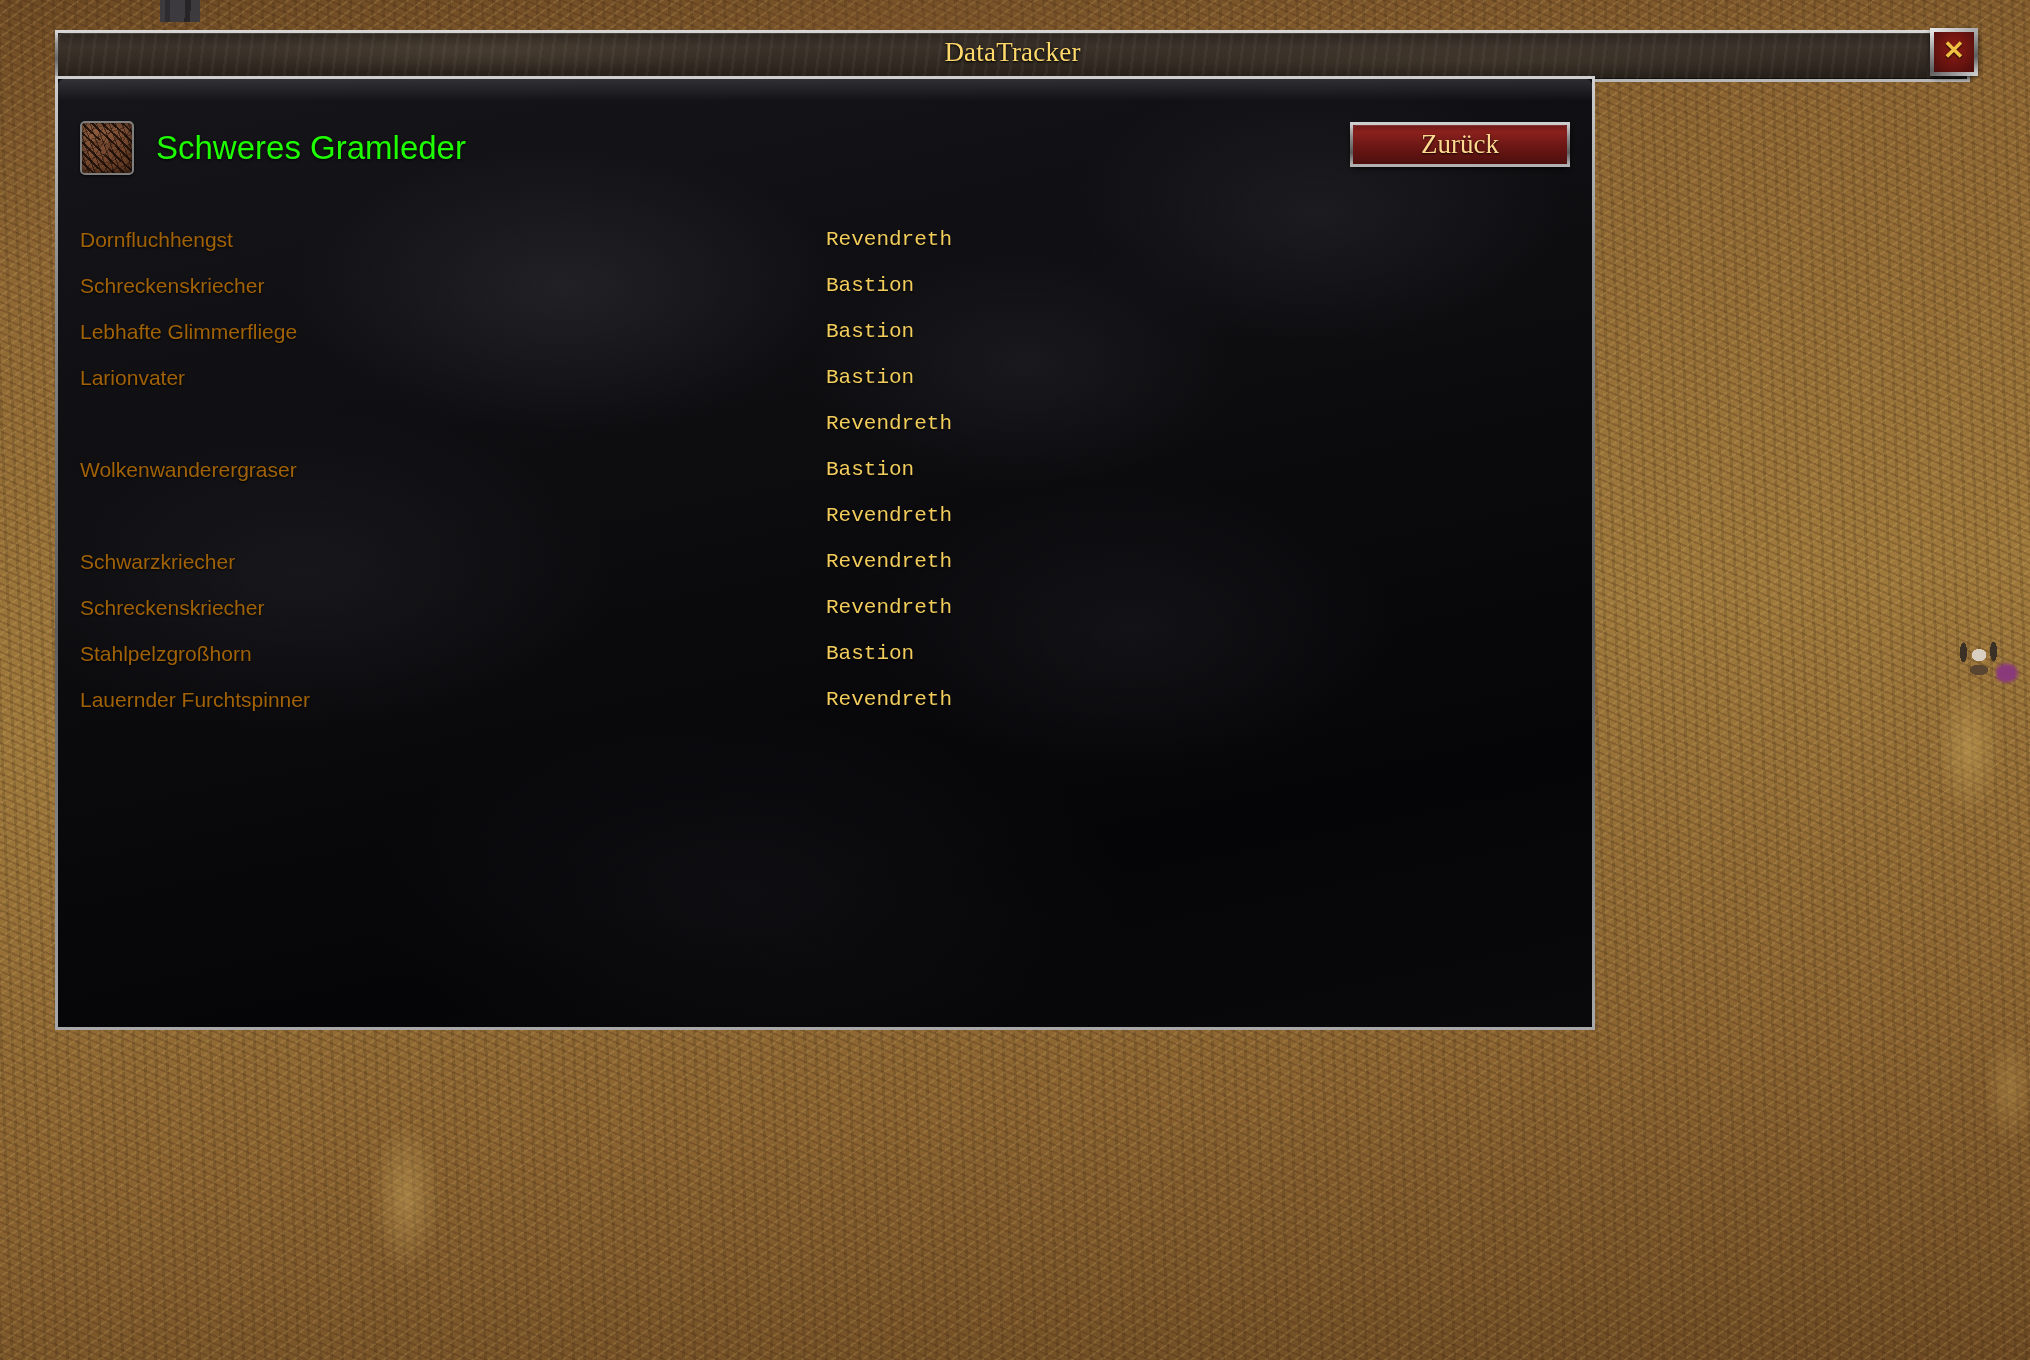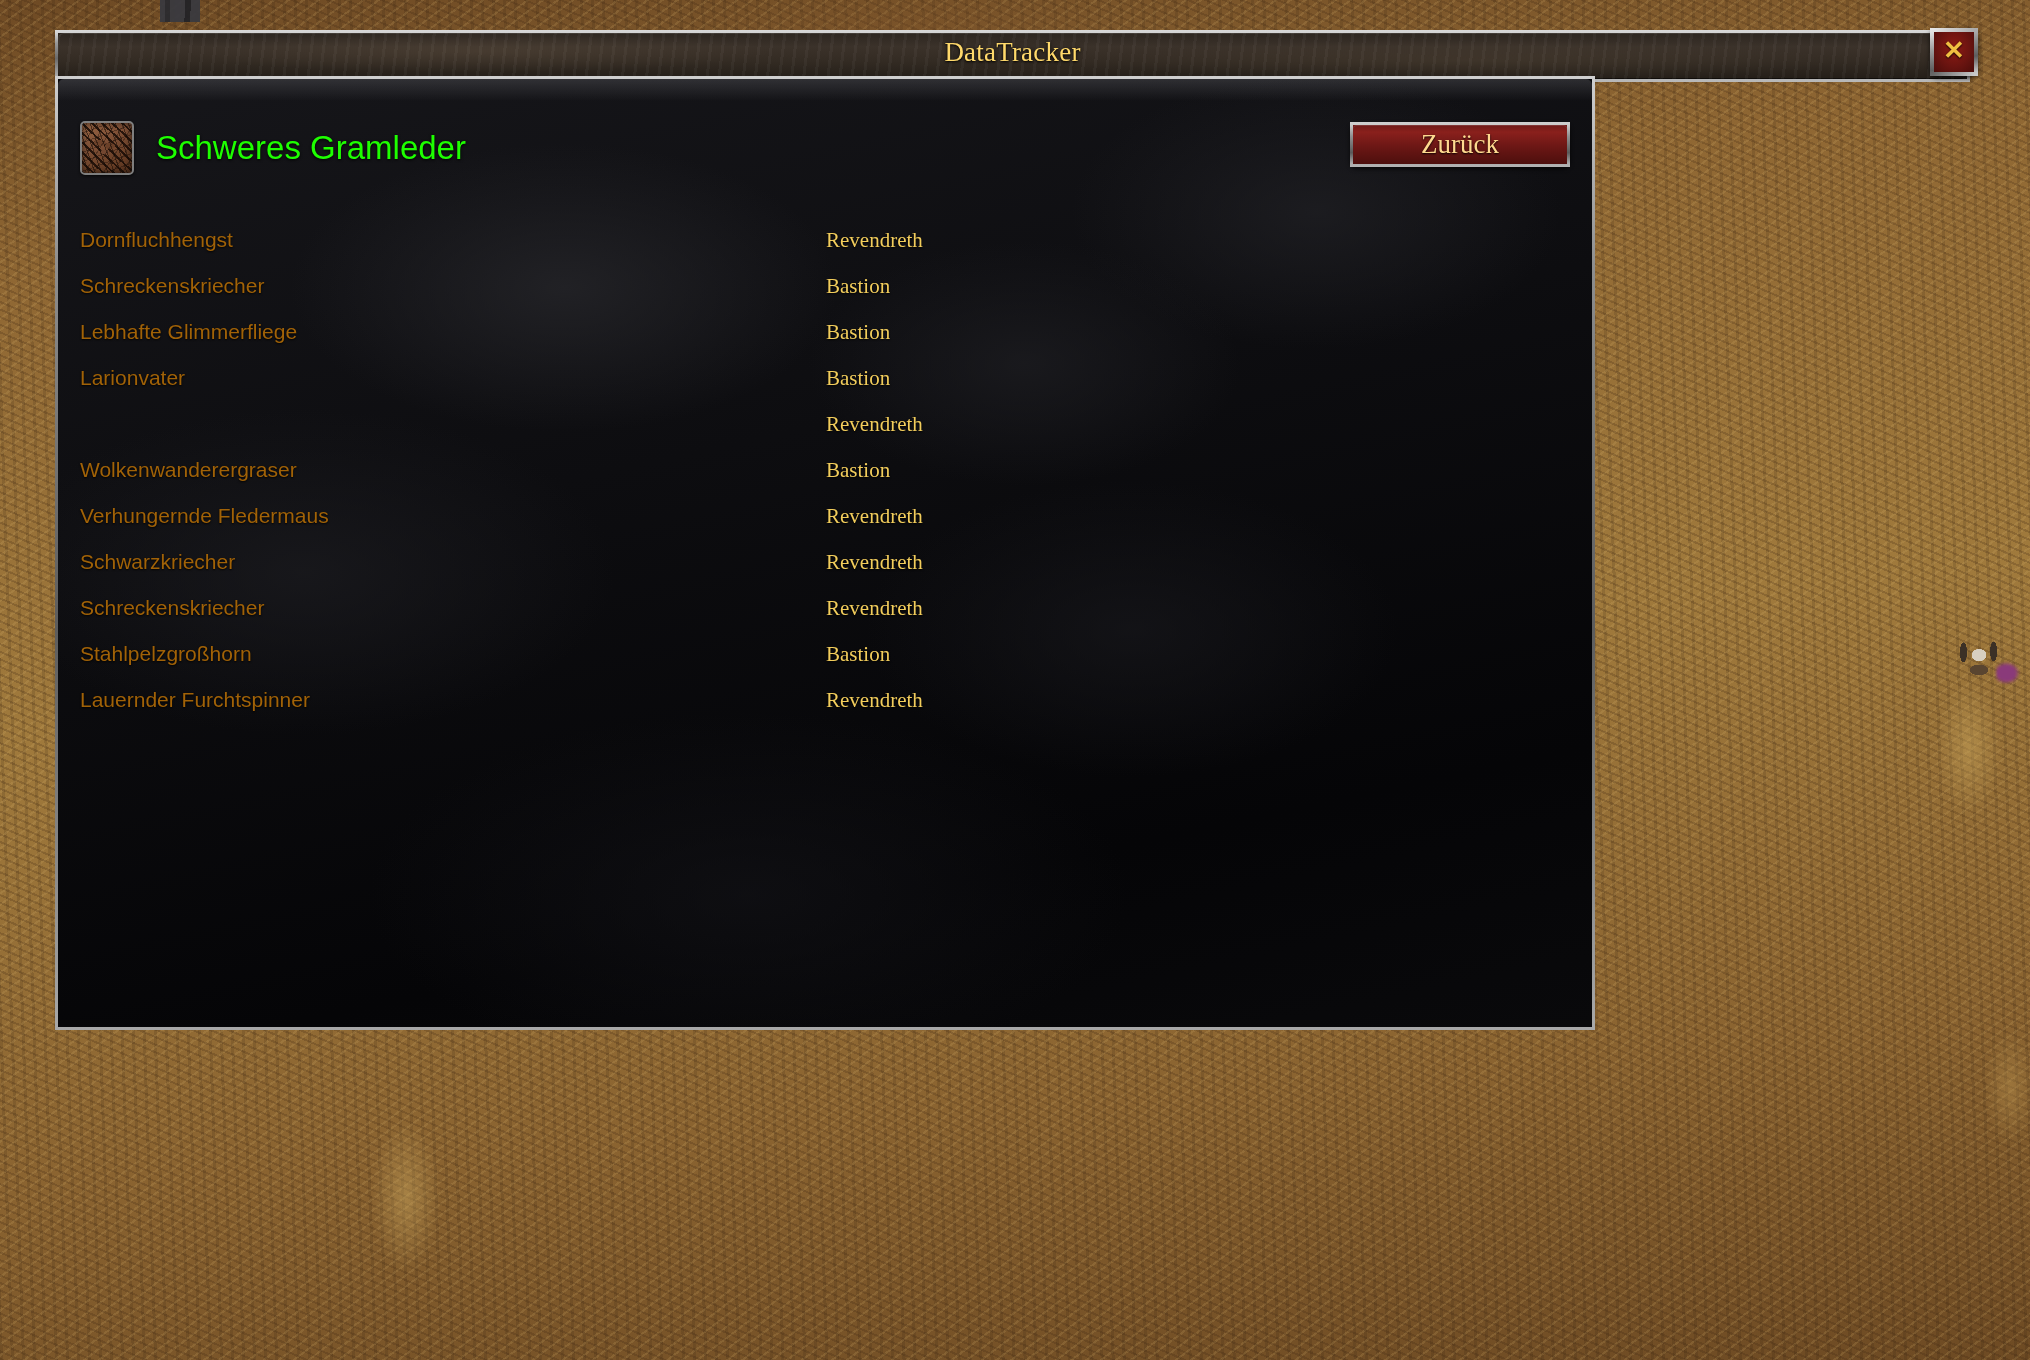--- a/index.html
+++ b/index.html
@@ -267,21 +267,21 @@
     top: 0;
     font-family: "Liberation Sans", "DejaVu Sans", sans-serif;
     font-size: 21px;
     color: #a16207;
     text-shadow: 0 1px 2px rgba(0,0,0,0.9);
   }
   .row-zone {
     position: absolute;
     left: 746px;
     top: 0;
-    font-family: Liberation Serif, serif;
+    font-family: Liberation Mono, monospace;
     font-size: 21px;
     color: #f2cd5c;
     text-shadow: 0 1px 2px rgba(0,0,0,0.9);
   }
 </style>
 </head>
 <body>
 
 <div id="game-world">
   <div id="world-char"></div>
@@ -329,21 +329,20 @@
           <span class="row-zone">Bastion</span>
         </div>
         <div class="list-row">
           <span class="row-zone">Revendreth</span>
         </div>
         <div class="list-row">
           <span class="row-name">Wolkenwanderergraser</span>
           <span class="row-zone">Bastion</span>
         </div>
         <div class="list-row">
-          <span class="row-name">Verhungernde Fledermaus</span>
           <span class="row-zone">Revendreth</span>
         </div>
         <div class="list-row">
           <span class="row-name">Schwarzkriecher</span>
           <span class="row-zone">Revendreth</span>
         </div>
         <div class="list-row">
           <span class="row-name">Schreckenskriecher</span>
           <span class="row-zone">Revendreth</span>
         </div>

